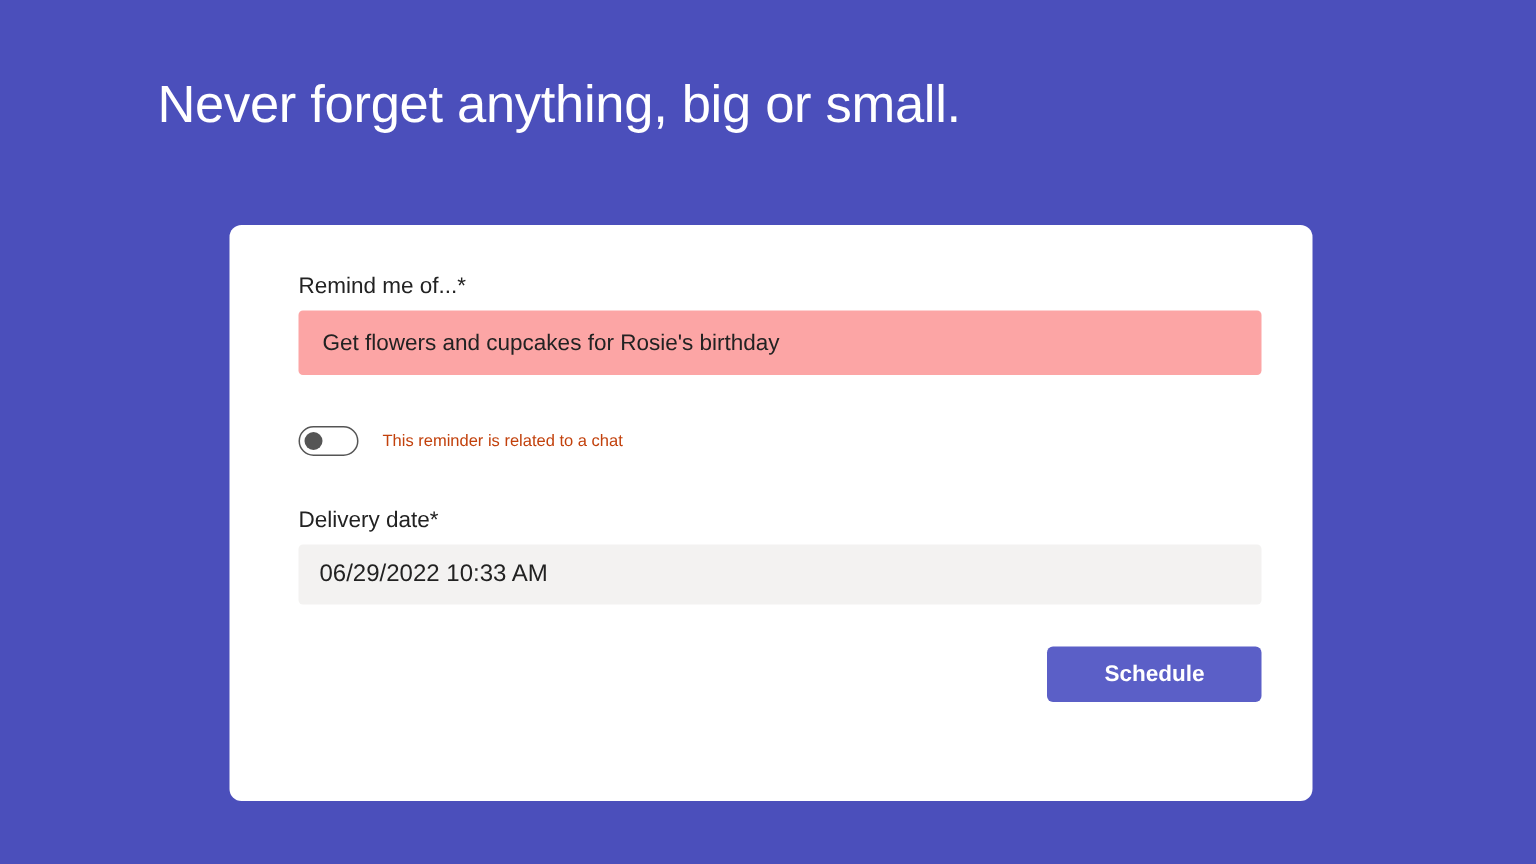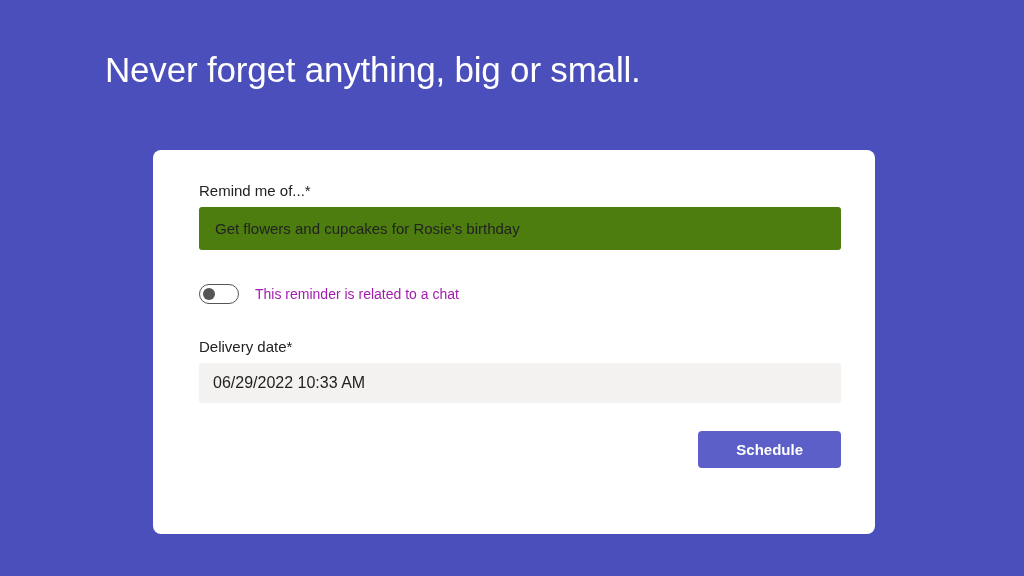--- a/index.html
+++ b/index.html
@@ -32,21 +32,21 @@
     padding: 32px 34px 28px 46px;
   }
   .field-label {
     font-size: 15px;
     color: #222;
     margin-bottom: 8px;
     font-weight: 400;
   }
   .text-input {
     width: 100%;
-    background: #4d7c0f;
+    background: #fca5a5;
     border: none;
     border-radius: 3px;
     padding: 13px 16px;
     font-size: 15px;
     color: #222;
     font-family: inherit;
     outline: none;
   }
   .toggle-row {
     display: flex;
@@ -69,22 +69,22 @@
     left: 3px;
     top: 50%;
     transform: translateY(-50%);
     width: 12px;
     height: 12px;
     border-radius: 50%;
     background: #555;
   }
   .toggle-label {
     margin-left: 16px;
-    font-size: 14px;
-    color: #a21caf;
+    font-size: 11px;
+    color: #c2410c;
   }
   .delivery-block { margin-top: 16px; }
   .delivery-input {
     width: 100%;
     background: #f3f2f1;
     border: none;
     border-radius: 3px;
     padding: 11px 14px;
     font-size: 16px;
     color: #222;

